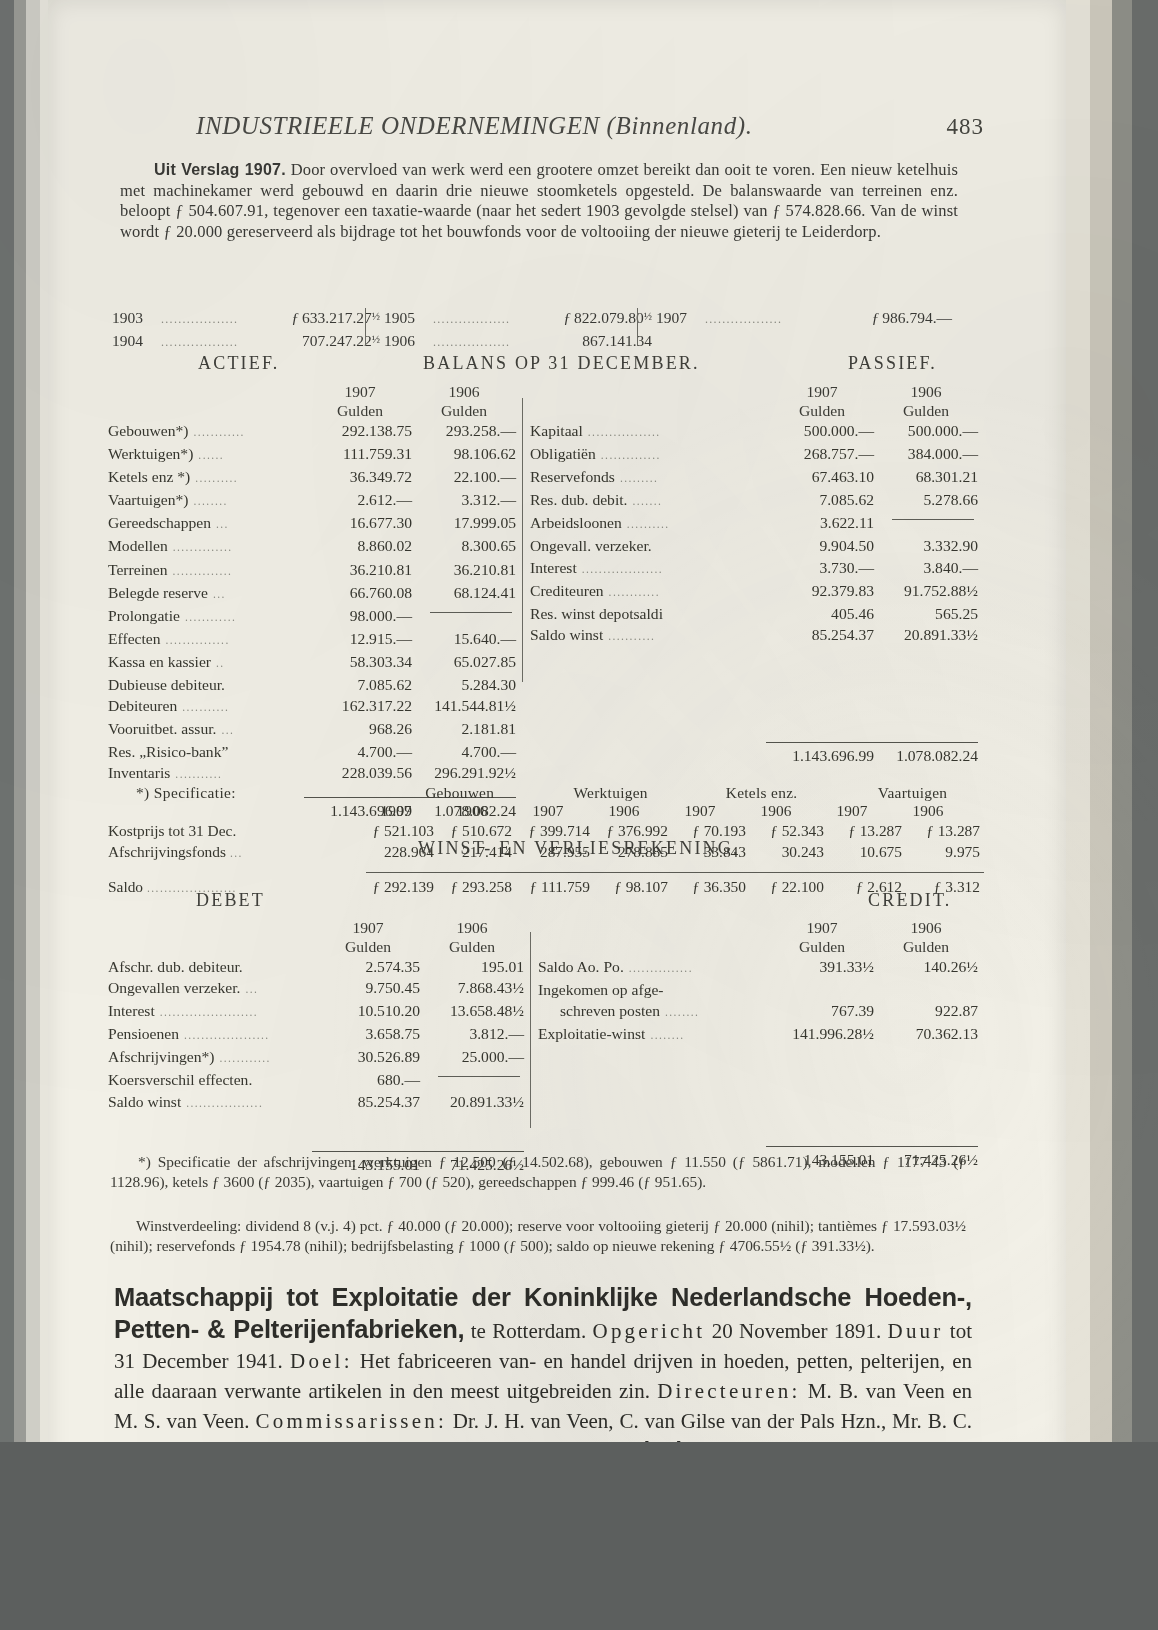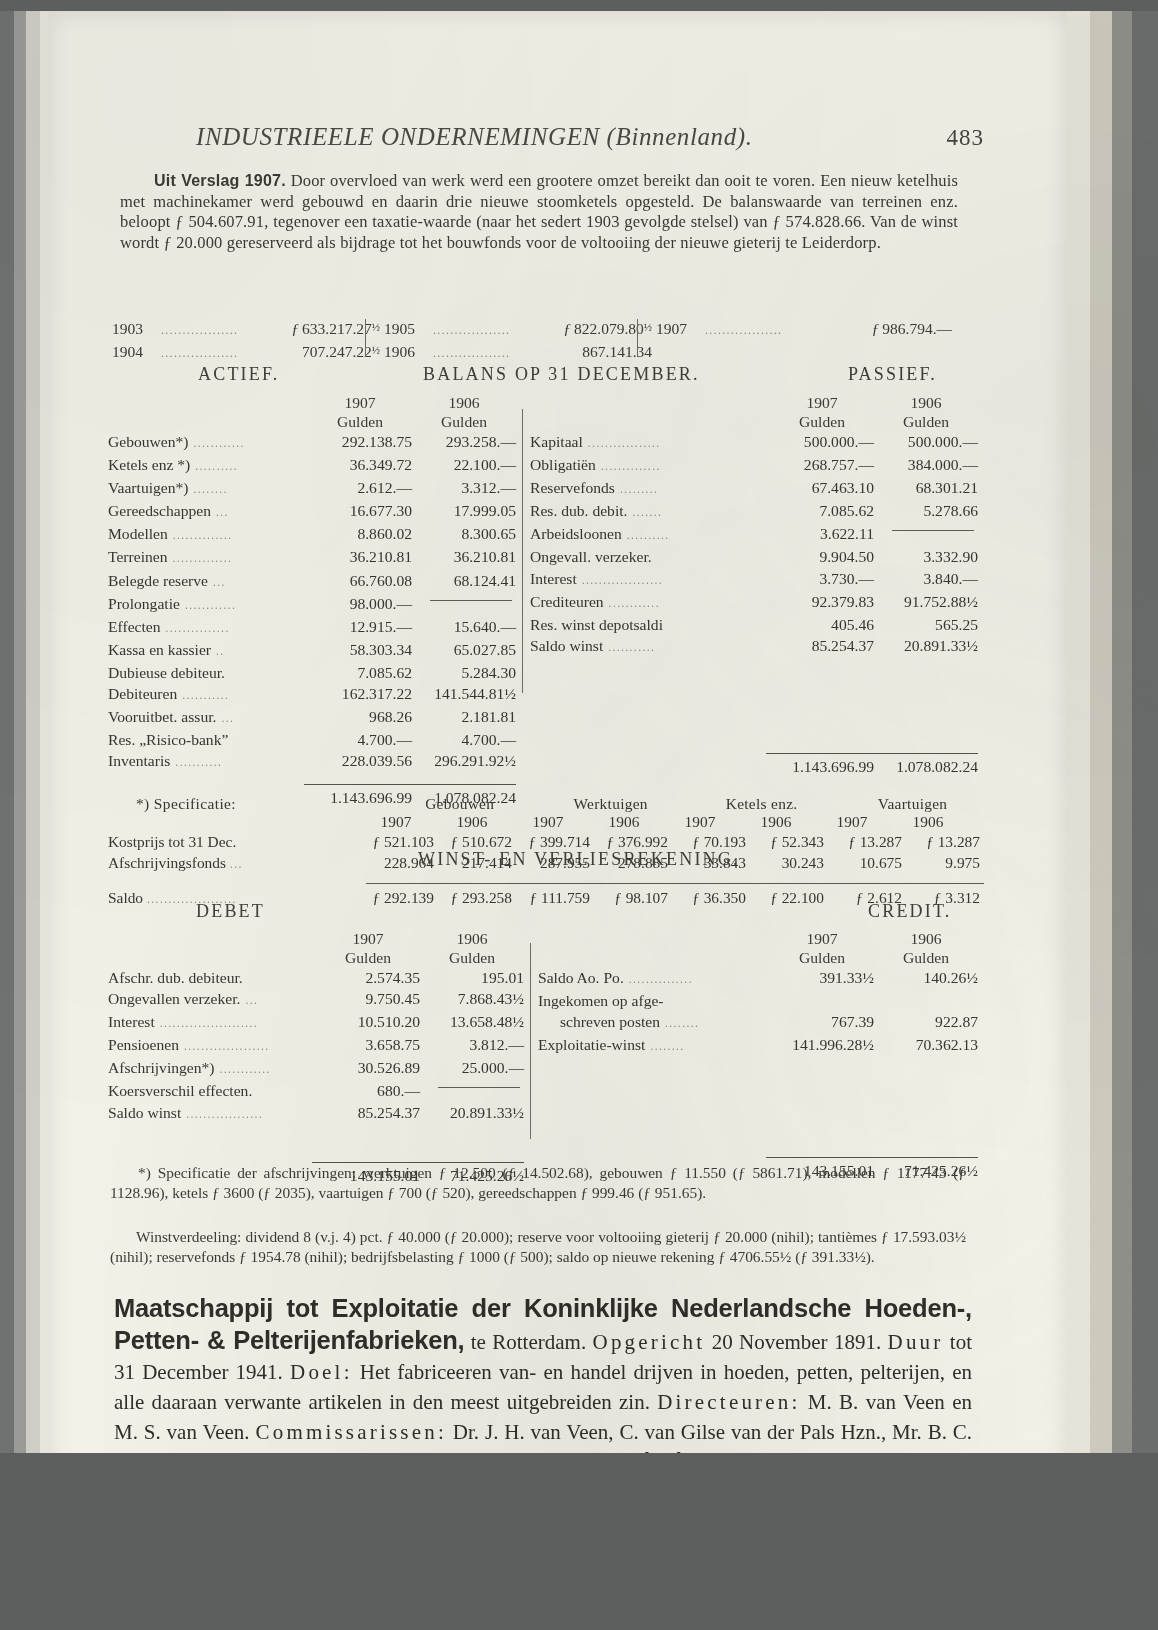--- a/index.html
+++ b/index.html
@@ -19,21 +19,20 @@
       linear-gradient(90deg,
         #6e7270 0px, #6e7270 14px,
         #9a9b96 14px, #9a9b96 26px,
         #cfcec6 26px, #cfcec6 40px,
         #e7e5dc 40px, #e7e5dc 60px,
         #f0eee5 60px, #f0eee5 1050px,
         #e6e3d8 1050px, #e6e3d8 1090px,
         #cdc9bd 1090px, #cdc9bd 1112px,
         #8e8f88 1112px, #8e8f88 1132px,
         #6a6d6b 1132px, #6a6d6b 1158px);
-    margin-top: 11px;
   }
   .paper {
     position: absolute;
     left: 48px;
     top: 0px;
     width: 1018px;
     height: 1630px;
     background: #f2f0e7;
     box-shadow: 0 0 24px rgba(0,0,0,0.10) inset;
   }
@@ -350,20 +349,26 @@
           <div class="yr-head">
             <span class="c">Gulden</span>
             <span class="c">Gulden</span>
           </div>
 
           <div class="brow">
               <span class="blabel">Gebouwen*)</span>
               <span class="bdots">............</span>
               <span class="bval">292.138.75</span>
               <span class="bval">293.258.—</span>
+            </div>
+          <div class="brow">
+              <span class="blabel">Werktuigen*)</span>
+              <span class="bdots">......</span>
+              <span class="bval">111.759.31</span>
+              <span class="bval">98.106.62</span>
             </div>
           <div class="brow">
               <span class="blabel">Ketels enz *)</span>
               <span class="bdots">..........</span>
               <span class="bval">36.349.72</span>
               <span class="bval">22.100.—</span>
             </div>
           <div class="brow">
               <span class="blabel">Vaartuigen*)</span>
               <span class="bdots">........</span>

